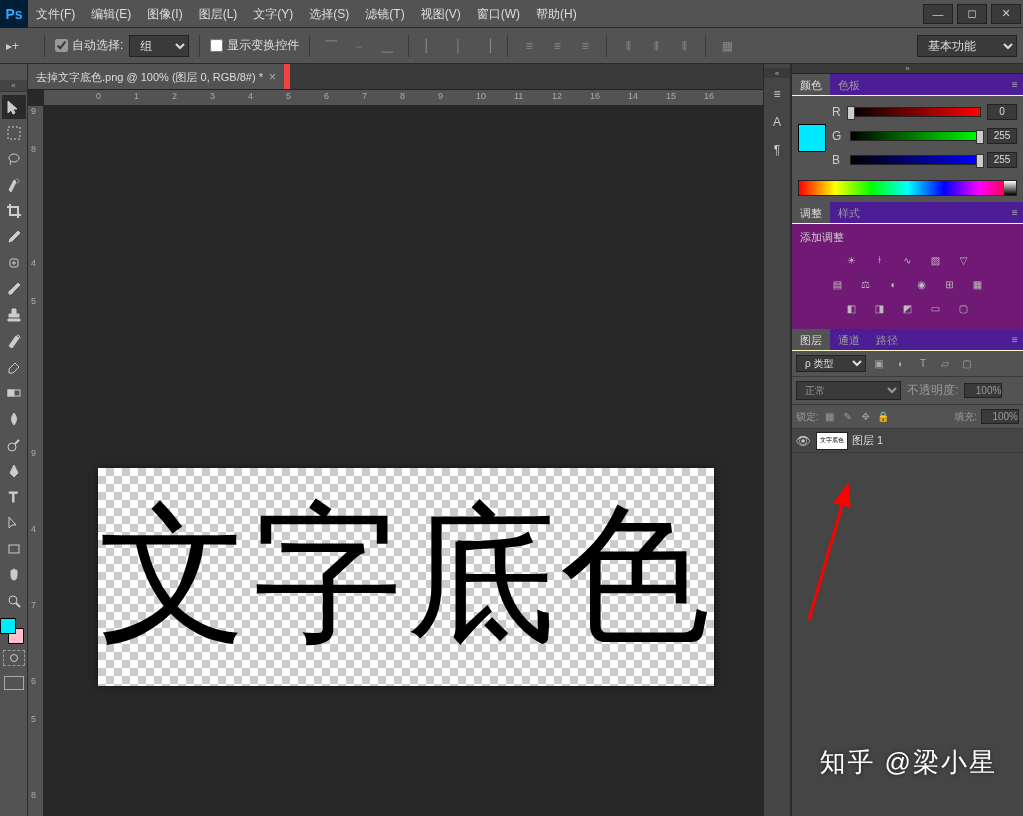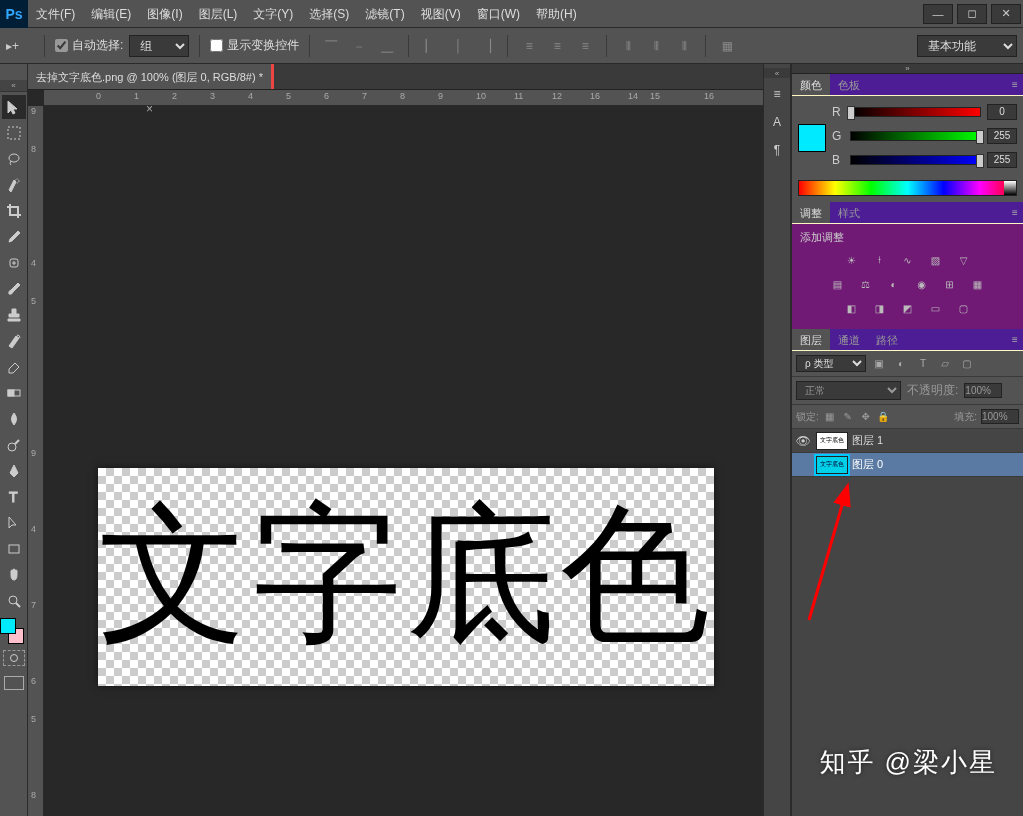--- a/index.html
+++ b/index.html
@@ -35,21 +35,21 @@
 .tool-colors { margin-top: 4px; position: relative; width: 26px; height: 26px; }
 .fg-swatch { position: absolute; top: 0; left: 0; width: 16px; height: 16px; background: #00eaff; border: 1px solid #000; }
 .bg-swatch { position: absolute; bottom: 0; right: 2px; width: 16px; height: 16px; background: #ffc0cb; border: 1px solid #000; }
 .mask-mode { width: 22px; height: 16px; margin: 6px auto; border: 1px dashed #999; display:flex; align-items:center; justify-content:center; }
 .mask-mode div { width:8px; height:8px; border-radius:50%; border:1px solid #ccc;}
 .screen-mode { width: 20px; height: 14px; margin: 4px auto; border: 1px solid #aaa; position:relative; }
 
 
 .doc-area { flex: 1; background: #282828; display: flex; flex-direction: column; position: relative; }
 .doc-tabs { height: 26px; background: #3a3a3a; display: flex; border-bottom: 1px solid #222; }
-.doc-tab { padding: 0 8px; line-height: 26px; background: #535353; border-right: 3px solid #ef4444; font-size: 11px; color: #ddd; display: flex; align-items: center; gap: 6px; flex-direction: column; }
+.doc-tab { padding: 0 8px; line-height: 26px; background: #535353; border-right: 6px solid #ef4444; font-size: 11px; color: #ddd; display: flex; align-items: center; gap: 6px; }
 .doc-tab .close { color: #aaa; font-size: 12px; }
 .ruler-h { height: 16px; background: #535353; border-bottom: 1px solid #2a2a2a; margin-left: 16px; position: relative; font-size: 9px; color: #aaa; overflow:hidden;}
 .ruler-h span { position: absolute; top: 1px; }
 .ruler-v { width: 16px; background: #535353; border-right: 1px solid #2a2a2a; position: absolute; left: 0; top: 42px; bottom: 0; font-size: 9px; color: #aaa; }
 .ruler-v span { position: absolute; left: 3px; }
 .canvas-wrap { flex: 1; position: relative; overflow: hidden; margin-left: 16px; }
 .canvas {
   position: absolute; left: 54px; top: 362px; width: 616px; height: 218px;
   background-image:
     linear-gradient(45deg,#ccc 25%,transparent 25%),linear-gradient(-45deg,#ccc 25%,transparent 25%),
@@ -97,21 +97,21 @@
 .adj-ico.noborder { border: none; }
 
 
 .layers-panel { flex: 1; background: #535353; display: flex; flex-direction: column; }
 .layers-opts { padding: 4px; display: flex; align-items: center; gap: 4px; border-bottom: 1px solid #3a3a3a; }
 .layers-filter { background: #3a3a3a; border: 1px solid #222; color: #ddd; font-size: 10px; padding: 1px 4px; width: 70px; }
 .lf-ico { width: 18px; height: 16px; display: flex; align-items: center; justify-content: center; color: #aaa; font-size:10px;}
 .layers-blend-row { padding: 4px; display: flex; align-items: center; gap: 6px; border-bottom: 1px solid #3a3a3a; }
 .blend-select { background: #3a3a3a; border: 1px solid #222; color: #999; font-size: 10px; padding: 2px 4px; width: 105px; }
 .opacity-label { font-size: 12px; color: #999; }
-.opacity-val { background: #3a3a3a; border: 1px solid #222; color: #999; font-size: 10px; width: 38px; text-align: left; padding:1px 0;}
+.opacity-val { background: #3a3a3a; border: 1px solid #222; color: #999; font-size: 10px; width: 38px; text-align: right; padding:1px 0;}
 .lock-row { padding: 4px; display: flex; align-items: center; gap: 4px; border-bottom: 1px solid #3a3a3a; font-size: 10px; color: #999; }
 .lock-ico { width: 14px; height: 14px; display:flex; align-items:center; justify-content:center;}
 .layers-list { flex: 1; background: #454545; overflow: auto; }
 .layer-row { height: 24px; display: flex; align-items: center; border-bottom: 1px solid #3a3a3a; padding: 0 2px; gap: 4px; }
 .layer-row.selected { background: #5a7aa3; color: #fff; }
 .vis-ico { width: 18px; height: 18px; display: flex; align-items: center; justify-content: center; font-size: 12px; color: #ccc; }
 .layer-thumb { width: 32px; height: 18px; background: #fff; border: 1px solid #222; font-size: 6px; color:#000; display:flex; align-items:center; justify-content:center; overflow:hidden;}
 .layer-thumb.sel { outline: 2px solid #00c8ff; background:#00d0e8; color:#003; }
 .layer-name { font-size: 11px; }
 
@@ -318,21 +318,21 @@
       <span style="left:242px">5</span>
       <span style="left:280px">6</span>
       <span style="left:318px">7</span>
       <span style="left:356px">8</span>
       <span style="left:394px">9</span>
       <span style="left:432px">10</span>
       <span style="left:470px">11</span>
       <span style="left:508px">12</span>
       <span style="left:546px">16</span>
       <span style="left:584px">14</span>
-      <span style="left:606px">15</span>
+      <span style="left:622px">15</span>
       <span style="left:660px">16</span>
     </div>
     <div class="ruler-v">
       <span style="top:0px">9</span>
       <span style="top:38px">8</span>
       <span style="top:152px">4</span>
       <span style="top:190px">5</span>
       <span style="top:342px">9</span>
       <span style="top:418px">4</span>
       <span style="top:494px">7</span>
@@ -452,25 +452,20 @@
         <div class="lock-ico">🔒</div>
         <span style="margin-left:auto">填充:</span>
         <div class="opacity-val">100%</div>
       </div>
       <div class="layers-list">
         <div class="layer-row">
           <div class="vis-ico">👁</div>
           <div class="layer-thumb">文字底色</div>
           <div class="layer-name">图层 1</div>
         </div>
-        <div class="layer-row selected">
-          <div class="vis-ico"></div>
-          <div class="layer-thumb sel">文字底色</div>
-          <div class="layer-name">图层 0</div>
-        </div>
       </div>
     </div>
   </div>
 </div>
 
 <svg class="red-arrow" width="60" height="150">
   <defs>
       <marker id="ah" markerWidth="10" markerHeight="10" refX="6" refY="3" orient="auto">
         <path d="M0,0 L8,3 L0,6 Z" fill="red"></path>
       </marker>

